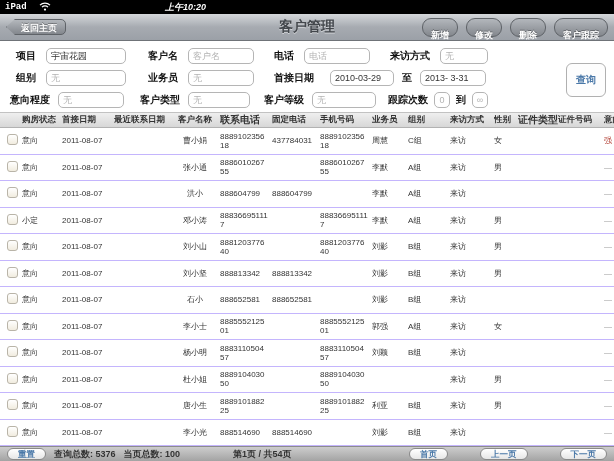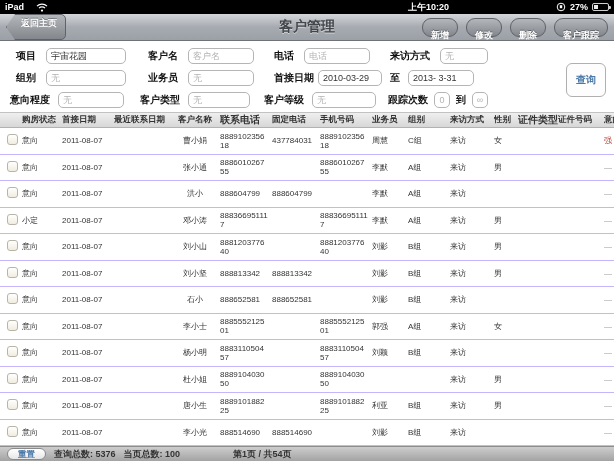--- a/index.html
+++ b/index.html
@@ -8,22 +8,22 @@
     position:relative; width:614px; height:461px; overflow:hidden;
     background:#fff; font-family:"Liberation Sans","DejaVu Sans",sans-serif;
     margin:0 auto;
   }
   
   .status-bar {
     position:absolute; top:0; left:0; width:614px; height:14px;
     background:#000; color:#fff; font-size:9px; font-weight:bold;
     display:flex; align-items:center; padding:0 5px;
   }
-  .sb-left { display:flex; align-items:center; gap:12px; width:160px; }
-  .sb-center { flex:1; text-align:right; }
+  .sb-left { display:flex; gap:12px; width:160px;font-family:Liberation Mono, monospace; }
+  .sb-center { flex:1; text-align:left;font-style:italic; }
   .sb-right { display:flex; align-items:center; gap:4px; width:160px; justify-content:flex-end; }
   .battery { position:relative; width:17px; height:8px; border:1px solid #cfcfcf; border-radius:2px; }
   .battery::after { content:""; position:absolute; right:-3px; top:1.5px; width:2px; height:3px; background:#cfcfcf; border-radius:0 1px 1px 0; }
   .battery-fill { position:absolute; left:1px; top:1px; bottom:1px; width:27%; background:#e9e9e9; }
   
   .nav-bar {
     position:absolute; top:14px; left:0; width:614px; height:27px;
     background:linear-gradient(#d4d7da,#a7abb1 50%,#9ba0a7);
     border-bottom:1px solid #6f7378;
     display:flex; align-items:center; padding:0 6px;
@@ -34,21 +34,21 @@
     text-shadow:0 1px 0 rgba(255,255,255,.5); pointer-events:none;
   }
   .nav-btn {
     position:relative; height:19px; padding:8px 8px; margin-left:8px;
     background:linear-gradient(#b3b7bc,#83878d);
     border:1px solid #5f6putra368; border:1px solid #5f6368; border-radius:9px;
     color:#fff; font-size:9px; font-weight:bold; line-height:17px;
     text-shadow:0 -1px 0 rgba(0,0,0,.35); cursor:pointer; white-space:nowrap;
   }
   .back-btn {
-    height:26px; padding:0 8px 10px 14px; margin-left:0;
+    height:16px; padding:0 8px 10px 14px; margin-left:0;
     background:linear-gradient(#b3b7bc,#83878d);
     border:1px solid #5f6368; border-radius:5px;
     clip-path:polygon(9px 0, 100% 0, 100% 100%, 9px 100%, 0 50%);
     color:#fff; font-size:9px; font-weight:bold; line-height:17px;
     text-shadow:0 -1px 0 rgba(0,0,0,.35); cursor:pointer; white-space:nowrap;
   }
   .nav-spacer { flex:1; }
   
   .filters { position:absolute; top:41px; left:0; width:614px; height:71px; background:#fff; padding-top:6px; }
   .f-row { display:flex; align-items:center; height:18px; margin-bottom:4px; }
@@ -124,30 +124,20 @@
   <div class="status-bar">
     <div class="sb-left">
       <span>iPad</span>
       <svg width="12" height="9" viewBox="0 0 12 9">
         <path d="M1 3.2 A7 7 0 0 1 11 3.2" fill="none" stroke="#fff" stroke-width="1.2"></path>
         <path d="M3 5.2 A4.2 4.2 0 0 1 9 5.2" fill="none" stroke="#fff" stroke-width="1.2"></path>
         <circle cx="6" cy="7.6" r="1.1" fill="#fff"></circle>
       </svg>
     </div>
     <div class="sb-center">上午10:20</div>
-    <div class="sb-right">
-      <svg width="10" height="10" viewBox="0 0 10 10">
-        <circle cx="5" cy="5" r="3.8" fill="none" stroke="#fff" stroke-width="1"></circle>
-        <rect x="3.8" y="3.2" width="2.4" height="3" fill="#fff"></rect>
-      </svg>
-      <span>27%</span>
-      <span class="battery">
-          <span class="battery-fill"></span>
-        </span>
-    </div>
   </div>
 
   <div class="nav-bar">
     <div class="nav-title">客户管理</div>
     <button class="back-btn">返回主页</button>
     <div class="nav-spacer"></div>
     <button class="nav-btn">新增</button>
     <button class="nav-btn">修改</button>
     <button class="nav-btn">删除</button>
     <button class="nav-btn">客户跟踪</button>
@@ -163,21 +153,21 @@
       <input class="f-input" style="width: 66px; margin-left: 10px;" placeholder="电话">
       <span class="f-label" style="margin-left:20px">来访方式</span>
       <input class="f-input" style="width: 48px; margin-left: 10px;" placeholder="无">
     </div>
     <div class="f-row">
       <span class="f-label" style="margin-left:16px">组别</span>
       <input class="f-input" style="width: 80px; margin-left: 10px;" placeholder="无">
       <span class="f-label" style="margin-left:22px">业务员</span>
       <input class="f-input" style="width: 66px; margin-left: 10px;" placeholder="无">
       <span class="f-label" style="margin-left:20px">首接日期</span>
-      <input class="f-input" style="width: 64px; margin-left: 4px;" value="2010-03-29">
+      <input class="f-input" style="width: 64px; margin-left: 16px;" value="2010-03-29">
       <span class="f-label" style="margin-left:8px">至</span>
       <input class="f-input" style="width: 66px; margin-left: 8px;" value="2013- 3-31">
     </div>
     <div class="f-row">
       <span class="f-label" style="margin-left:10px">意向程度</span>
       <input class="f-input" style="width: 66px; margin-left: 8px;" placeholder="无">
       <span class="f-label" style="margin-left:16px">客户类型</span>
       <input class="f-input" style="width: 62px; margin-left: 8px;" placeholder="无">
       <span class="f-label" style="margin-left:14px">客户等级</span>
       <input class="f-input" style="width: 64px; margin-left: 8px;" placeholder="无">
@@ -417,15 +407,20 @@
 
   <div class="footer">
     <button class="pill" style="margin-left:7px">重置</button>
     <span class="f-stat">
       <span>查询总数:</span> <span>5376</span>
     </span>
     <span class="f-stat">
       <span>当页总数:</span> <span>100</span>
     </span>
     <span class="page-info">第1页 / 共54页</span>
+    <span class="f-right">
+      <button class="pill">首页</button>
+      <button class="pill">上一页</button>
+      <button class="pill">下一页</button>
+    </span>
   </div>
 
 </div>
 
 </body></html>

